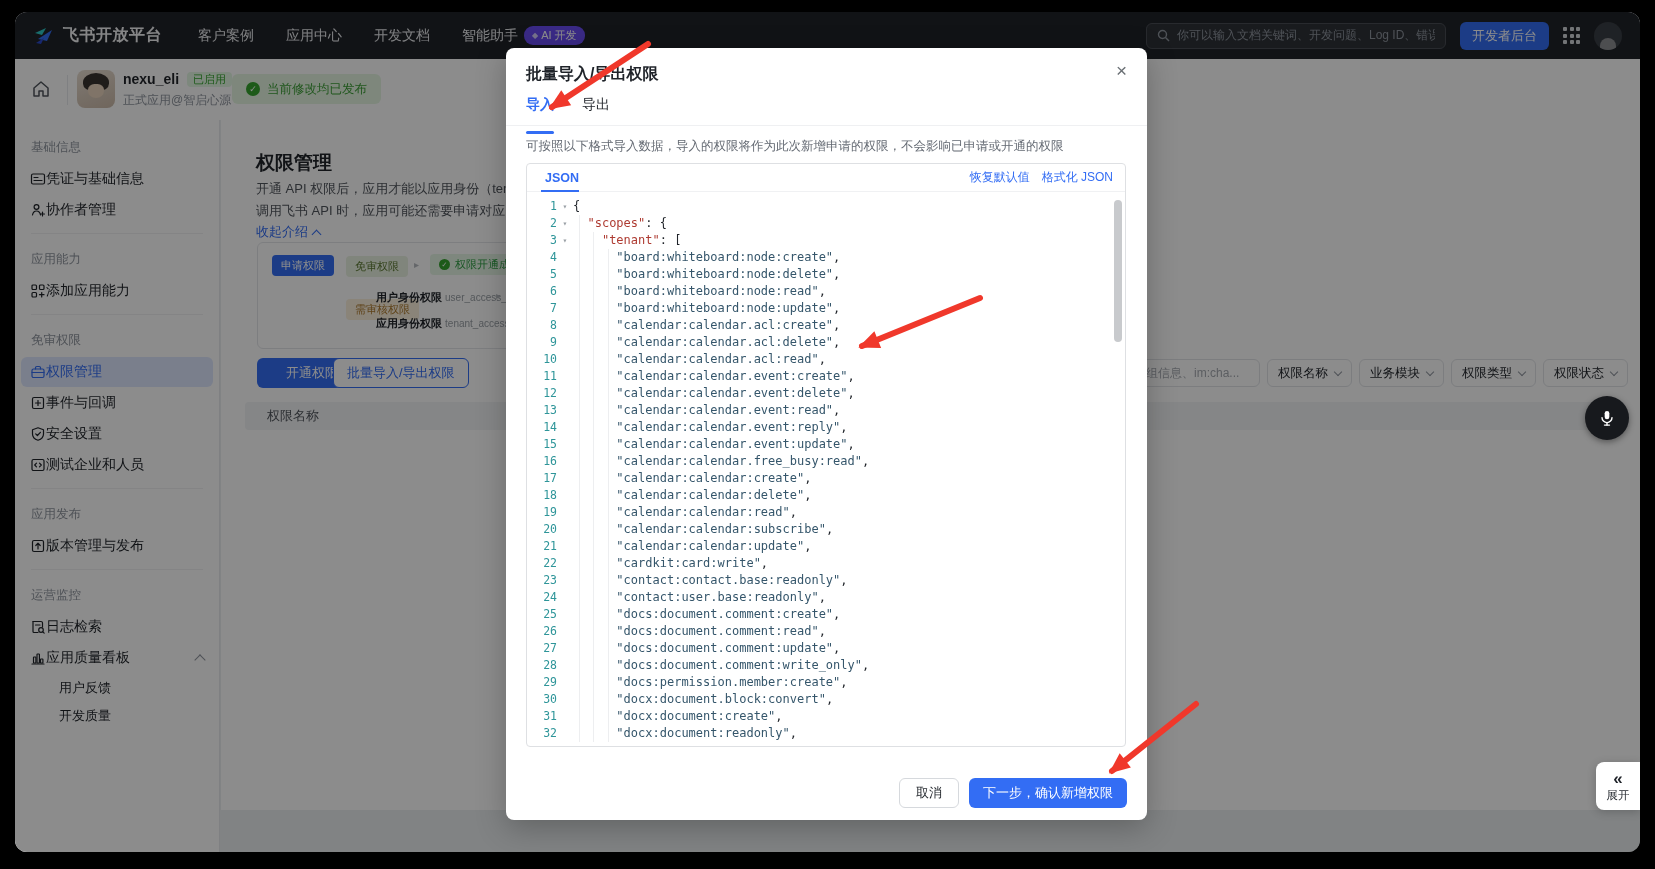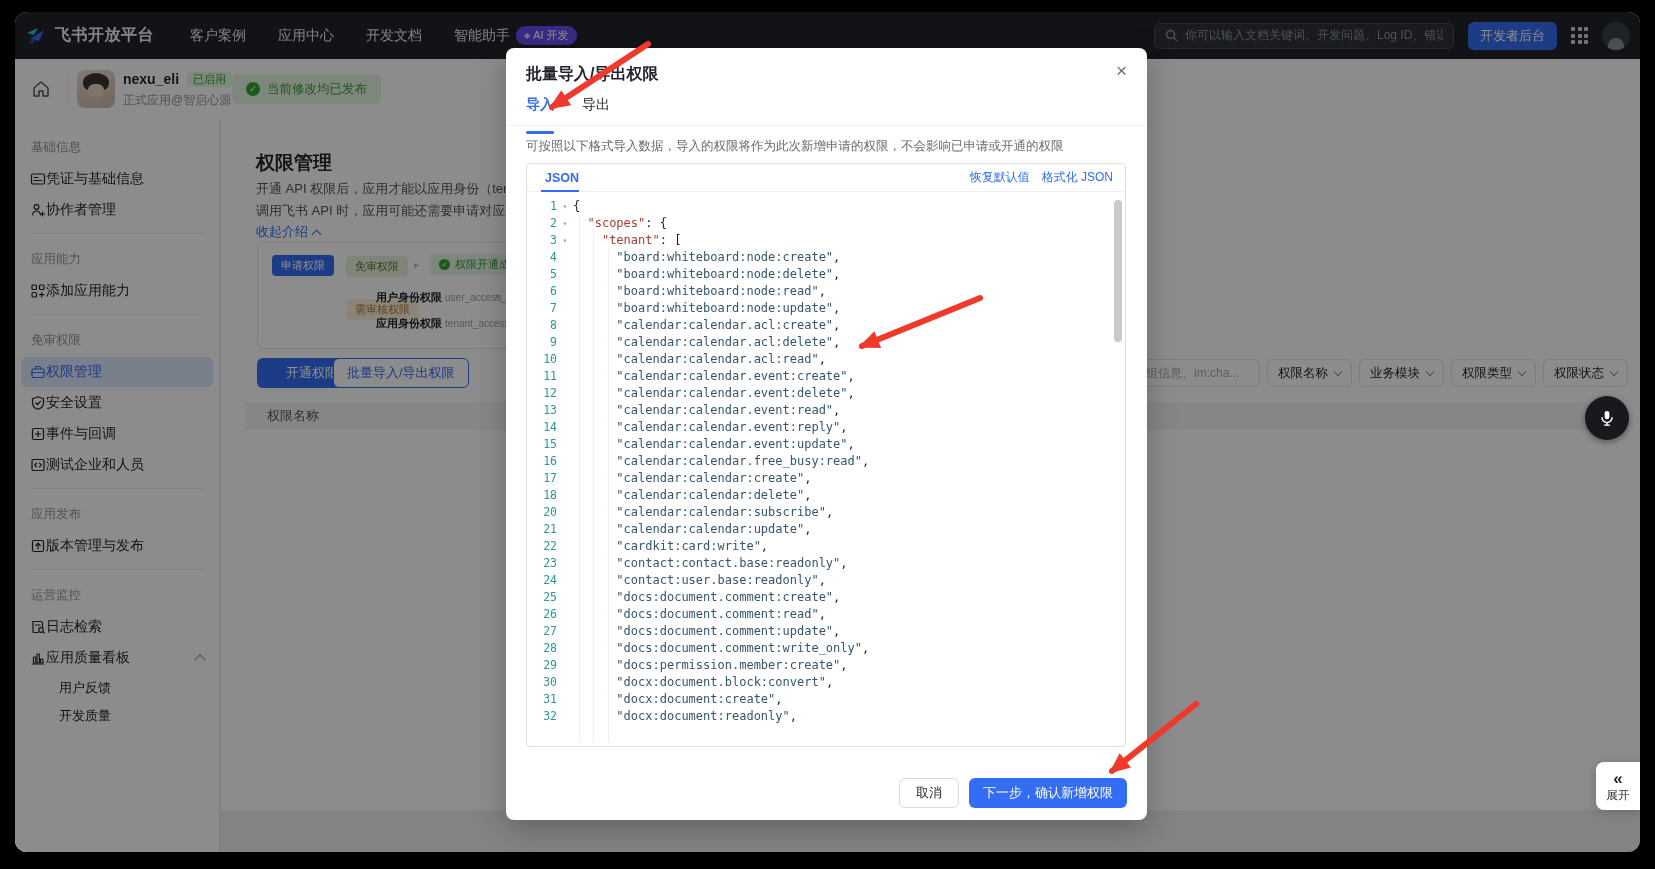--- a/index.html
+++ b/index.html
@@ -3,21 +3,21 @@
 <meta charset="utf-8">
 <style>
   * { margin:0; padding:0; box-sizing:border-box; }
   html,body { width:1655px; height:869px; background:#000; overflow:hidden;
     font-family:"Liberation Sans","DejaVu Sans",sans-serif; }
   .window { position:absolute; left:15px; top:12px; width:1625px; height:840px;
     border-radius:12px; overflow:hidden; background:#eceff1; }
 
   
   .navbar { position:absolute; top:0; left:0; right:0; height:47px; background:#202329;
-    display:flex; align-items:center; padding:0 10px; z-index:2; }
+    display:flex; align-items:center; padding:0 18px; z-index:2; }
   .brand { display:flex; align-items:center; gap:8px; }
   .brand-name { color:#f2f3f5; font-size:16px; font-weight:bold; letter-spacing:.5px; }
   .nav-menu { display:flex; align-items:center; gap:32px; margin-left:36px; }
   .nav-item { color:#e8eaed; font-size:14px; display:flex; align-items:center; gap:6px; cursor:pointer; }
   .ai-badge { background:#6b4df5; color:#fff; font-size:11px; border-radius:9px; padding:2px 8px;
     display:inline-flex; align-items:center; gap:3px; }
   .ai-badge .spark { font-style:normal; font-size:8px; color:#d9d2ff; }
   .nav-right { margin-left:auto; display:flex; align-items:center; gap:14px; }
   .nav-search { width:300px; height:26px; background:#2e3238; border:1px solid #4a4e55; border-radius:6px;
     display:flex; align-items:center; gap:7px; padding:0 10px; }
@@ -265,35 +265,35 @@
               <rect x="2" y="5" width="12" height="8.5" rx="1.5"></rect>
               <path d="M5.5 5V3.8A1.3 1.3 0 0 1 6.8 2.5h2.4a1.3 1.3 0 0 1 1.3 1.3V5"></path>
               <line x1="2" y1="8.5" x2="14" y2="8.5"></line>
             </svg>
           </span>
           <span>权限管理</span>
         </div>
         <div class="sb-item">
           <span class="sb-icon">
             <svg viewBox="0 0 16 16" fill="none" stroke="currentColor" stroke-width="1.2" stroke-linecap="round" stroke-linejoin="round">
-              <path d="M8 1.8 L13.5 3.8 V8 c0 3-2.3 5.2-5.5 6.2 C4.8 13.2 2.5 11 2.5 8 V3.8 Z"></path>
-              <path d="M5.7 7.8 L7.4 9.5 L10.4 6.3"></path>
-            </svg>
-          </span>
-          <span>安全设置</span>
-        </div>
-        <div class="sb-item">
-          <span class="sb-icon">
-            <svg viewBox="0 0 16 16" fill="none" stroke="currentColor" stroke-width="1.2" stroke-linecap="round" stroke-linejoin="round">
               <rect x="2.5" y="2.5" width="11" height="11" rx="1.5"></rect>
               <line x1="8" y1="5.5" x2="8" y2="10.5"></line>
               <line x1="5.5" y1="8" x2="10.5" y2="8"></line>
             </svg>
           </span>
           <span>事件与回调</span>
+        </div>
+        <div class="sb-item">
+          <span class="sb-icon">
+            <svg viewBox="0 0 16 16" fill="none" stroke="currentColor" stroke-width="1.2" stroke-linecap="round" stroke-linejoin="round">
+              <path d="M8 1.8 L13.5 3.8 V8 c0 3-2.3 5.2-5.5 6.2 C4.8 13.2 2.5 11 2.5 8 V3.8 Z"></path>
+              <path d="M5.7 7.8 L7.4 9.5 L10.4 6.3"></path>
+            </svg>
+          </span>
+          <span>安全设置</span>
         </div>
         <div class="sb-item">
           <span class="sb-icon">
             <svg viewBox="0 0 16 16" fill="none" stroke="currentColor" stroke-width="1.2" stroke-linecap="round" stroke-linejoin="round">
               <rect x="2" y="2.5" width="12" height="11" rx="1.5"></rect>
               <path d="M6.5 6.2 L4.7 8 L6.5 9.8"></path>
               <path d="M9.5 6.2 L11.3 8 L9.5 9.8"></path>
             </svg>
           </span>
           <span>测试企业和人员</span>
@@ -519,20 +519,25 @@
               <span class="ln">17</span>
               <span class="fold"></span>
               <span class="ct">      <span class="tok-str">"calendar:calendar:create"</span><span class="tok-p">,</span></span>
             </div>
             <div class="code-line">
               <span class="ln">18</span>
               <span class="fold"></span>
               <span class="ct">      <span class="tok-str">"calendar:calendar:delete"</span><span class="tok-p">,</span></span>
             </div>
             <div class="code-line">
+              <span class="ln">19</span>
+              <span class="fold"></span>
+              <span class="ct">      <span class="tok-str">"calendar:calendar:read"</span><span class="tok-p">,</span></span>
+            </div>
+            <div class="code-line">
               <span class="ln">20</span>
               <span class="fold"></span>
               <span class="ct">      <span class="tok-str">"calendar:calendar:subscribe"</span><span class="tok-p">,</span></span>
             </div>
             <div class="code-line">
               <span class="ln">21</span>
               <span class="fold"></span>
               <span class="ct">      <span class="tok-str">"calendar:calendar:update"</span><span class="tok-p">,</span></span>
             </div>
             <div class="code-line">

